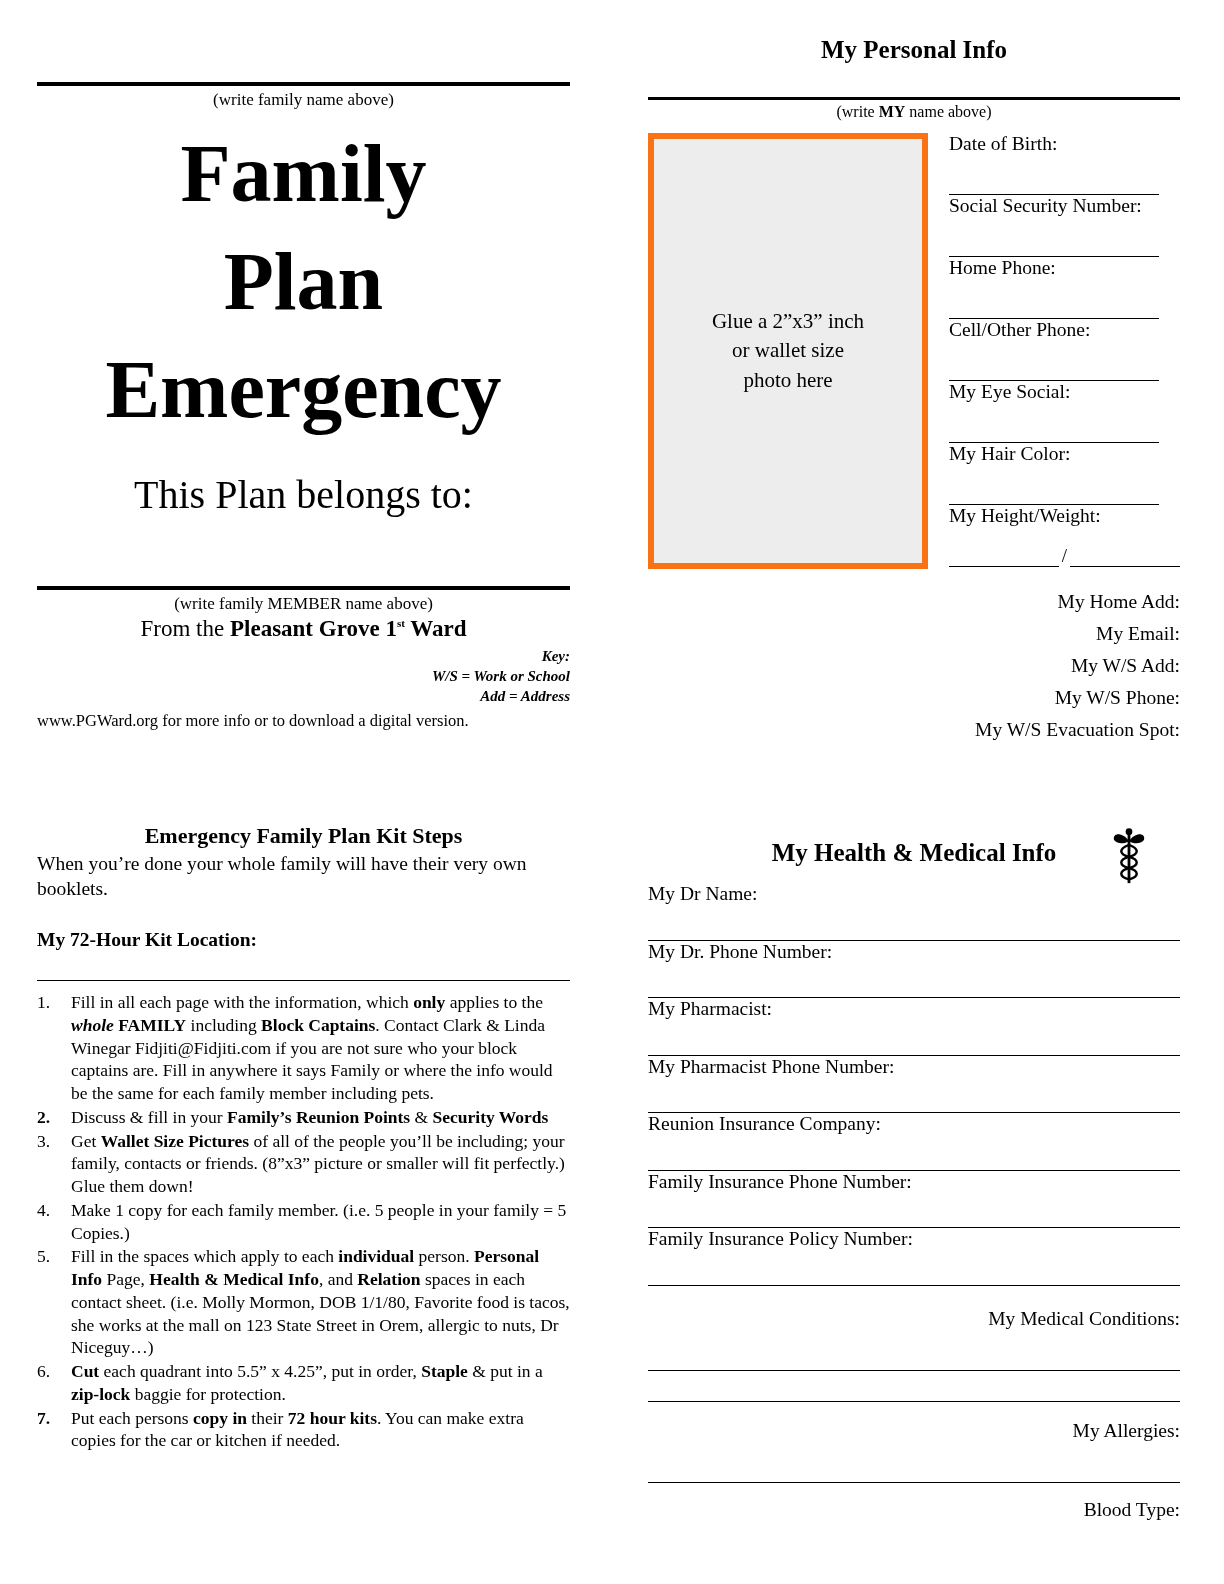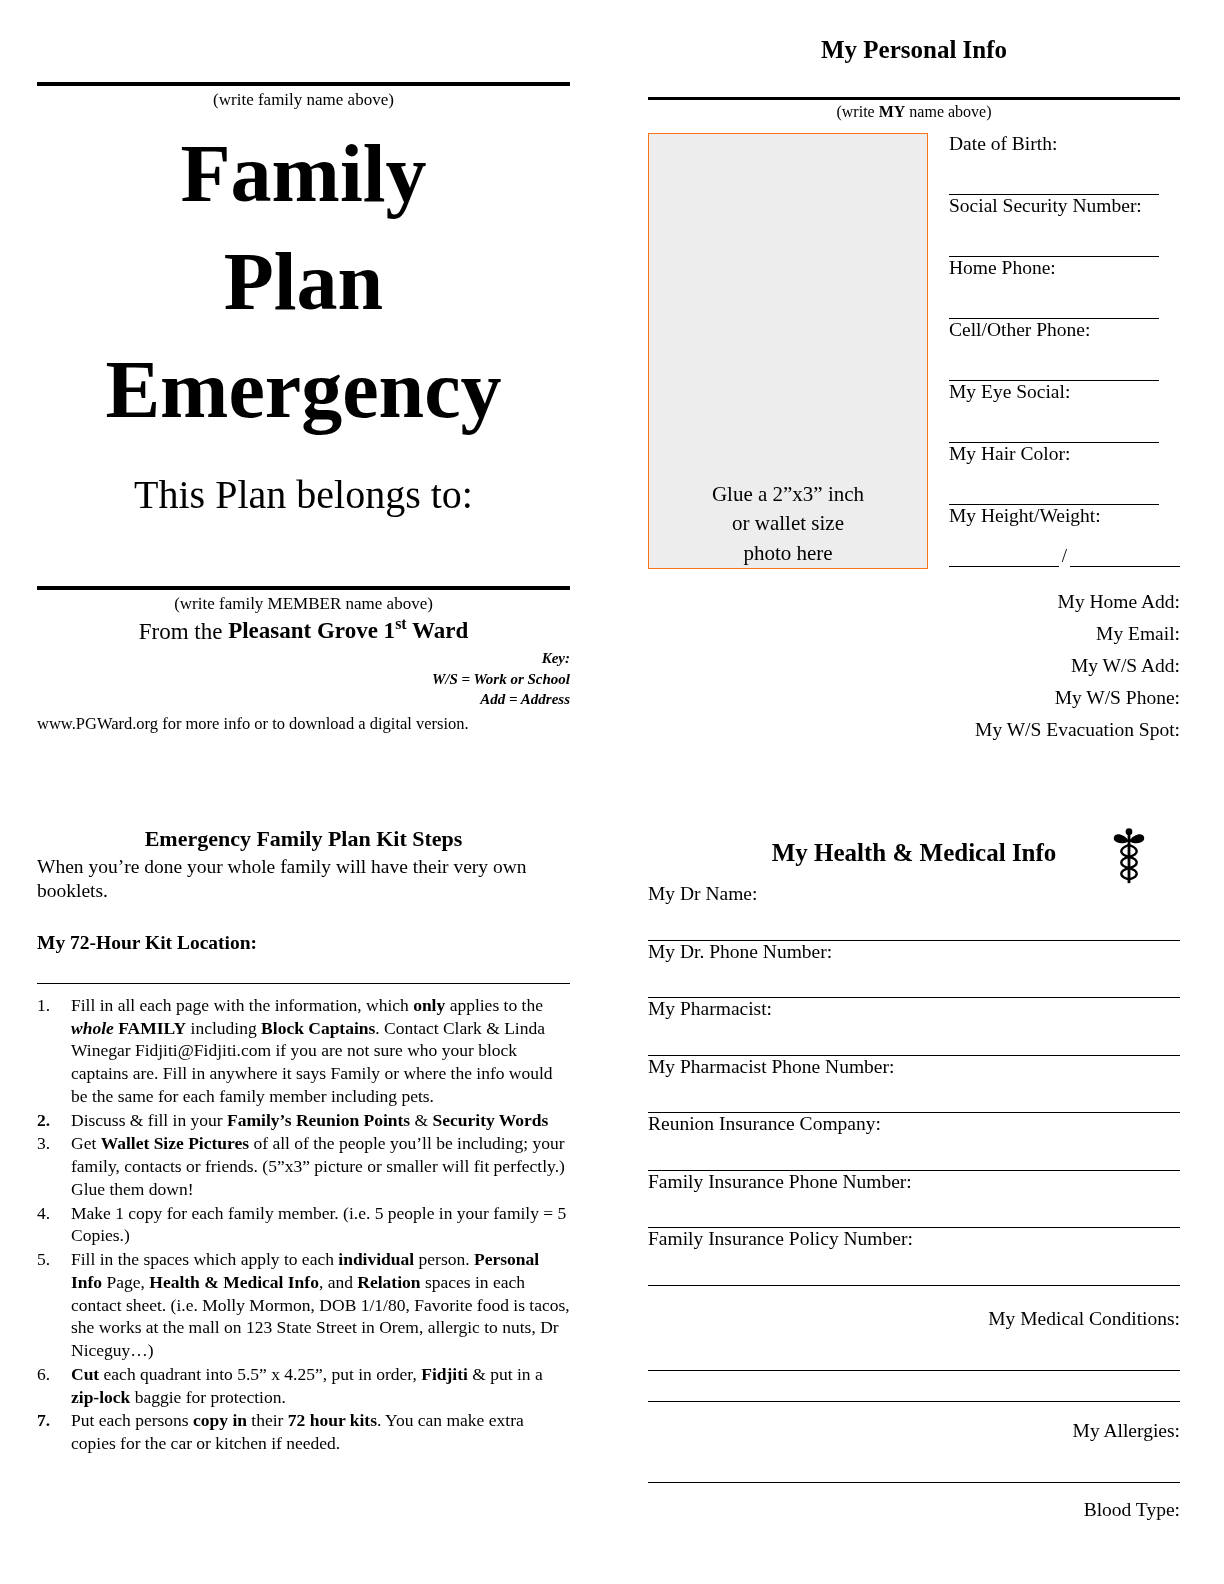--- a/index.html
+++ b/index.html
@@ -28,21 +28,21 @@
   .big-title {
     font-size: 82px;
     font-weight: bold;
     text-align: center;
     line-height: 1.32;
     margin-top: 10px;
   }
   .belongs { font-size: 40px; text-align: center; margin-top: 26px; font-weight: normal; }
   .member-rule { margin-top: 68px; }
   .from-line { text-align: center; font-size: 23px; margin-top: 2px; }
-  .from-line sup { font-size: 16px; }
+  .from-line sup { font-size: 11px; }
   .key-block {
     text-align: right;
     font-weight: bold;
     font-style: italic;
     font-size: 15px;
     margin-top: 4px;
     line-height: 1.35;
   }
   .website { font-size: 16.5px; margin-top: 5px; }
 
@@ -57,22 +57,22 @@
   .step-text { flex: 1; }
 
   
   .pi-title { font-size: 25px; font-weight: bold; text-align: center; margin-top: 36px; }
   .pi-rule { margin-top: 33px; border-top: 3.5px solid #000; }
   .pi-caption { font-size: 16px; text-align: center; margin-top: 3px; }
   .pi-grid { display: flex; margin-top: 12px; }
   .photo-box {
     width: 280px; height: 436px;
     background: #ededed;
-    border: 1px solid #f97316;
-    display: flex; align-items: flex-end; justify-content: center;
+    border: 6px solid #f97316;
+    display: flex; align-items: center; justify-content: center;
     flex: 0 0 280px;
   }
   .photo-text { font-size: 21px; text-align: center; white-space: pre-line; line-height: 1.4; }
   .pi-side { margin-left: 21px; flex: 1; display: flex; flex-direction: column; }
   .pi-field { height: 62px; display: flex; flex-direction: column; justify-content: space-between; }
   .pi-label { font-size: 19.5px; }
   .blank { border-bottom: 1.5px solid #000; width: 91%; }
   .hw-blanks { display: flex; align-items: flex-end; font-size: 19px; width: 100%; }
   .hw-blanks .blank { flex: 1; width: auto; }
   .hw-slash { margin: 0 3px; }
@@ -141,36 +141,36 @@
             <span class="step-text"><span>Fill in all each page with the information, which </span><span class="seg-b">only</span><span> applies to the </span><span class="seg-b seg-i">whole</span><span> </span><span class="seg-b">FAMILY</span><span> including </span><span class="seg-b">Block Captains</span><span>. Contact Clark &amp; Linda Winegar Fidjiti@Fidjiti.com if you are not sure who your block captains are. Fill in anywhere it says Family or where the info would be the same for each family member including pets.</span></span>
           </li>
 
           <li class="step-item">
             <span class="step-num seg-b">2.</span>
             <span class="step-text"><span>Discuss &amp; fill in your </span><span class="seg-b">Family’s Reunion Points</span><span> &amp; </span><span class="seg-b">Security Words</span></span>
           </li>
 
           <li class="step-item">
             <span class="step-num">3.</span>
-            <span class="step-text"><span>Get </span><span class="seg-b">Wallet Size Pictures</span><span> of all of the people you’ll be including; your family, contacts or friends. (5”x3” picture or smaller will fit perfectly.) Glue them down!</span></span>
+            <span class="step-text"><span>Get </span><span class="seg-b">Wallet Size Pictures</span><span> of all of the people you’ll be including; your family, contacts or friends. (8”x3” picture or smaller will fit perfectly.) Glue them down!</span></span>
           </li>
 
           <li class="step-item">
             <span class="step-num">4.</span>
             <span class="step-text"><span>Make 1 copy for each family member. (i.e. 5 people in your family = 5 Copies.)</span></span>
           </li>
 
           <li class="step-item">
             <span class="step-num">5.</span>
             <span class="step-text"><span>Fill in the spaces which apply to each </span><span class="seg-b">individual</span><span> person. </span><span class="seg-b">Personal Info</span><span> Page, </span><span class="seg-b">Health &amp; Medical Info</span><span>, and </span><span class="seg-b">Relation</span><span> spaces in each contact sheet. (i.e. Molly Mormon, DOB 1/1/80, Favorite food is tacos, she works at the mall on 123 State Street in Orem, allergic to nuts, Dr Niceguy…)</span></span>
           </li>
 
           <li class="step-item">
             <span class="step-num">6.</span>
-            <span class="step-text"><span class="seg-b">Cut</span><span> each quadrant into 5.5” x 4.25”, put in order, </span><span class="seg-b">Fidjiti</span><span> &amp; put in a </span><span class="seg-b">zip-lock</span><span> baggie for protection.</span></span>
+            <span class="step-text"><span class="seg-b">Cut</span><span> each quadrant into 5.5” x 4.25”, put in order, </span><span class="seg-b">Staple</span><span> &amp; put in a </span><span class="seg-b">zip-lock</span><span> baggie for protection.</span></span>
           </li>
 
           <li class="step-item">
             <span class="step-num seg-b">7.</span>
             <span class="step-text"><span>Put each persons </span><span class="seg-b">copy in</span><span> their </span><span class="seg-b">72 hour kits</span><span>. You can make extra copies for the car or kitchen if needed.</span></span>
           </li>
         </ol>
     </div>
 
   </div>

